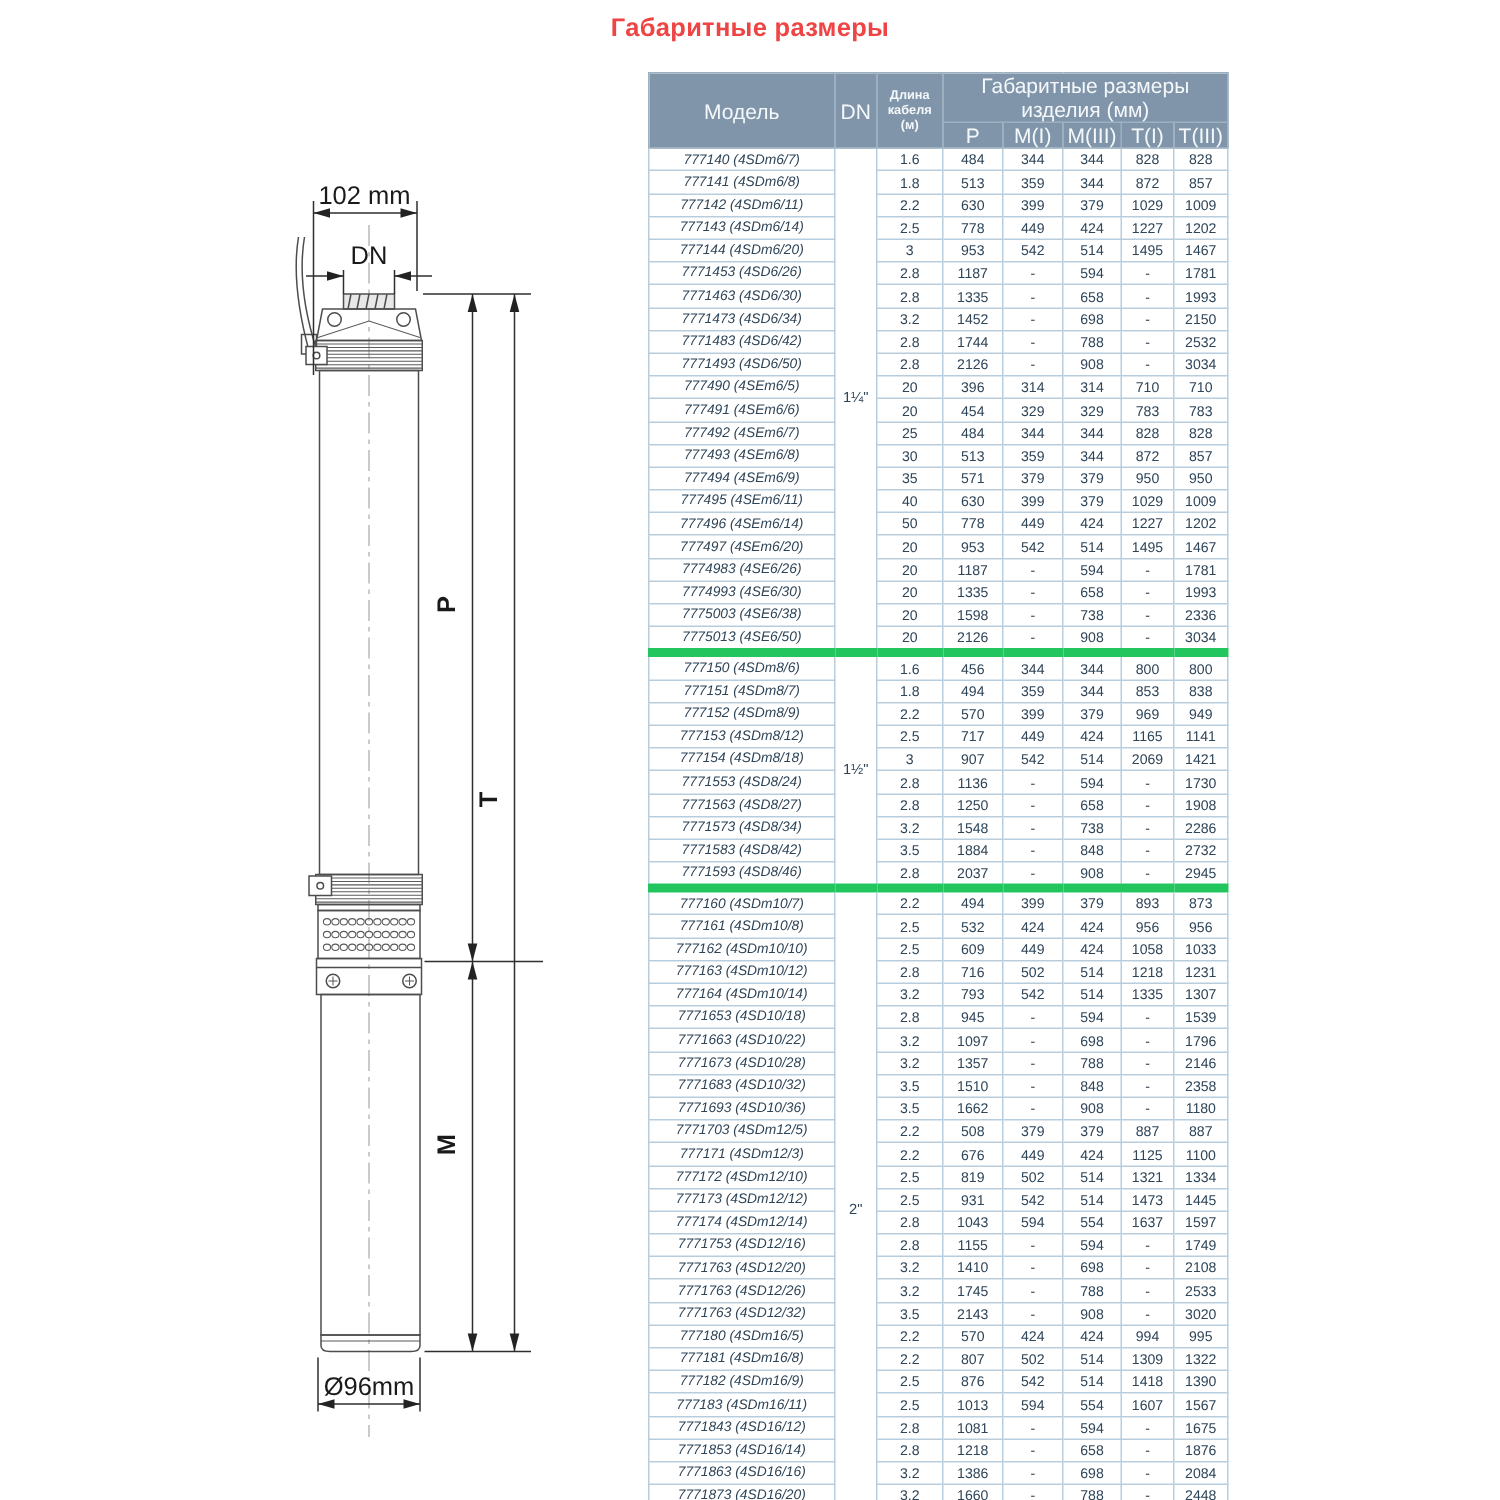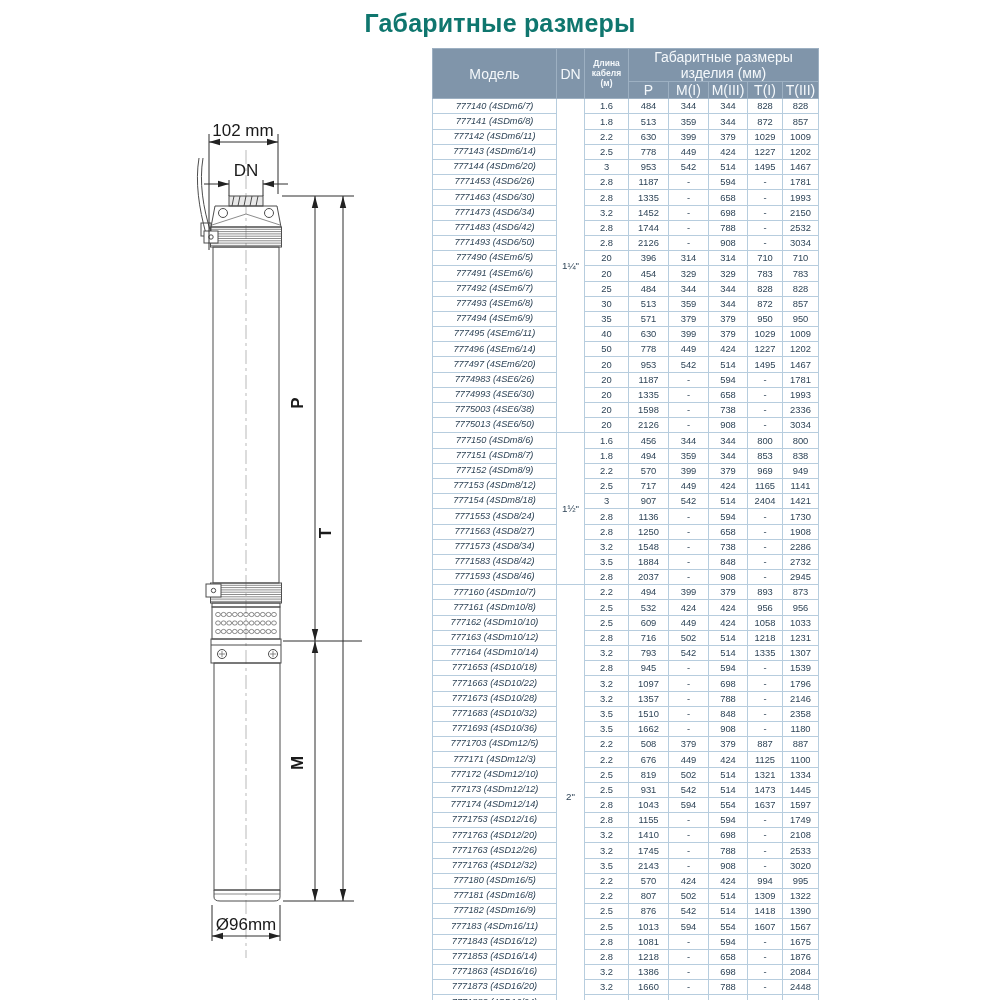--- a/index.html
+++ b/index.html
@@ -1,39 +1,39 @@
 <!DOCTYPE html>
 <html><head>
 <meta charset="utf-8">
 <style>
   html,body{margin:0;padding:0;background:#fff;}
   .canvas{position:relative;width:1000px;height:1000px;background:#fff;overflow:hidden;
           font-family:"Liberation Sans",sans-serif;}
   .title{position:absolute;top:9px;left:0;width:1000px;text-align:center;
-         font-size:25px;font-weight:600;color:#0f766e;letter-spacing:.2px;}
+         font-size:17px;font-weight:600;color:#ef4444;letter-spacing:.2px;}
   svg.drawing{position:absolute;left:0;top:0;}
   svg.drawing .outline{stroke:#4d4d4d;stroke-width:1;fill:none;}
   svg.drawing .thin{stroke:#5a5a5a;stroke-width:.7;fill:none;}
   svg.drawing .dim{stroke:#2e2e2e;stroke-width:1;fill:none;}
   svg.drawing .arr{fill:#222;stroke:none;}
   svg.drawing text{fill:#1a1a1a;font-family:"Liberation Sans",sans-serif;}
   .dimlabel{font-size:17px;}
   .dimlabel.b{font-weight:600;}
   .tablebox{position:absolute;left:432px;top:48px;width:386px;}
   table{border-collapse:collapse;table-layout:fixed;width:386px;color:#2e4457;}
   th{background:#8095aa;color:#f4f8fb;font-weight:400;font-size:14px;
      border:1px solid #9db0c2;padding:0;line-height:1.15;text-align:center;}
   thead tr.h1 th{height:17px;}
   thead tr.h2 th{height:16px;}
   th.c-cable{font-size:8.5px;font-weight:bold;}
   td{border:1px solid #b7cdde;font-size:9.4px;text-align:center;padding:0;
      height:14.2px;line-height:1.05;white-space:nowrap;overflow:hidden;}
   td.model{font-size:9.2px;font-style:italic;}
   td.dn{font-size:9.8px;}
-  tr.grp td{border-top:1px solid #22c55e;}
+  tr.grp td{border-top:6px solid #22c55e;}
 </style>
 </head>
 <body>
 
 <div class="canvas">
 
   <div class="title">Габаритные размеры</div>
 
   <svg class="drawing" width="420" height="1000" viewBox="0 0 420 1000">
 
@@ -466,21 +466,21 @@
             <td>424</td>
             <td>1165</td>
             <td>1141</td>
           </tr>
           <tr>
             <td class="model">777154 (4SDm8/18)</td>
             <td>3</td>
             <td>907</td>
             <td>542</td>
             <td>514</td>
-            <td>2404</td>
+            <td>2069</td>
             <td>1421</td>
           </tr>
           <tr>
             <td class="model">7771553 (4SD8/24)</td>
             <td>2.8</td>
             <td>1136</td>
             <td>-</td>
             <td>594</td>
             <td>-</td>
             <td>1730</td>

